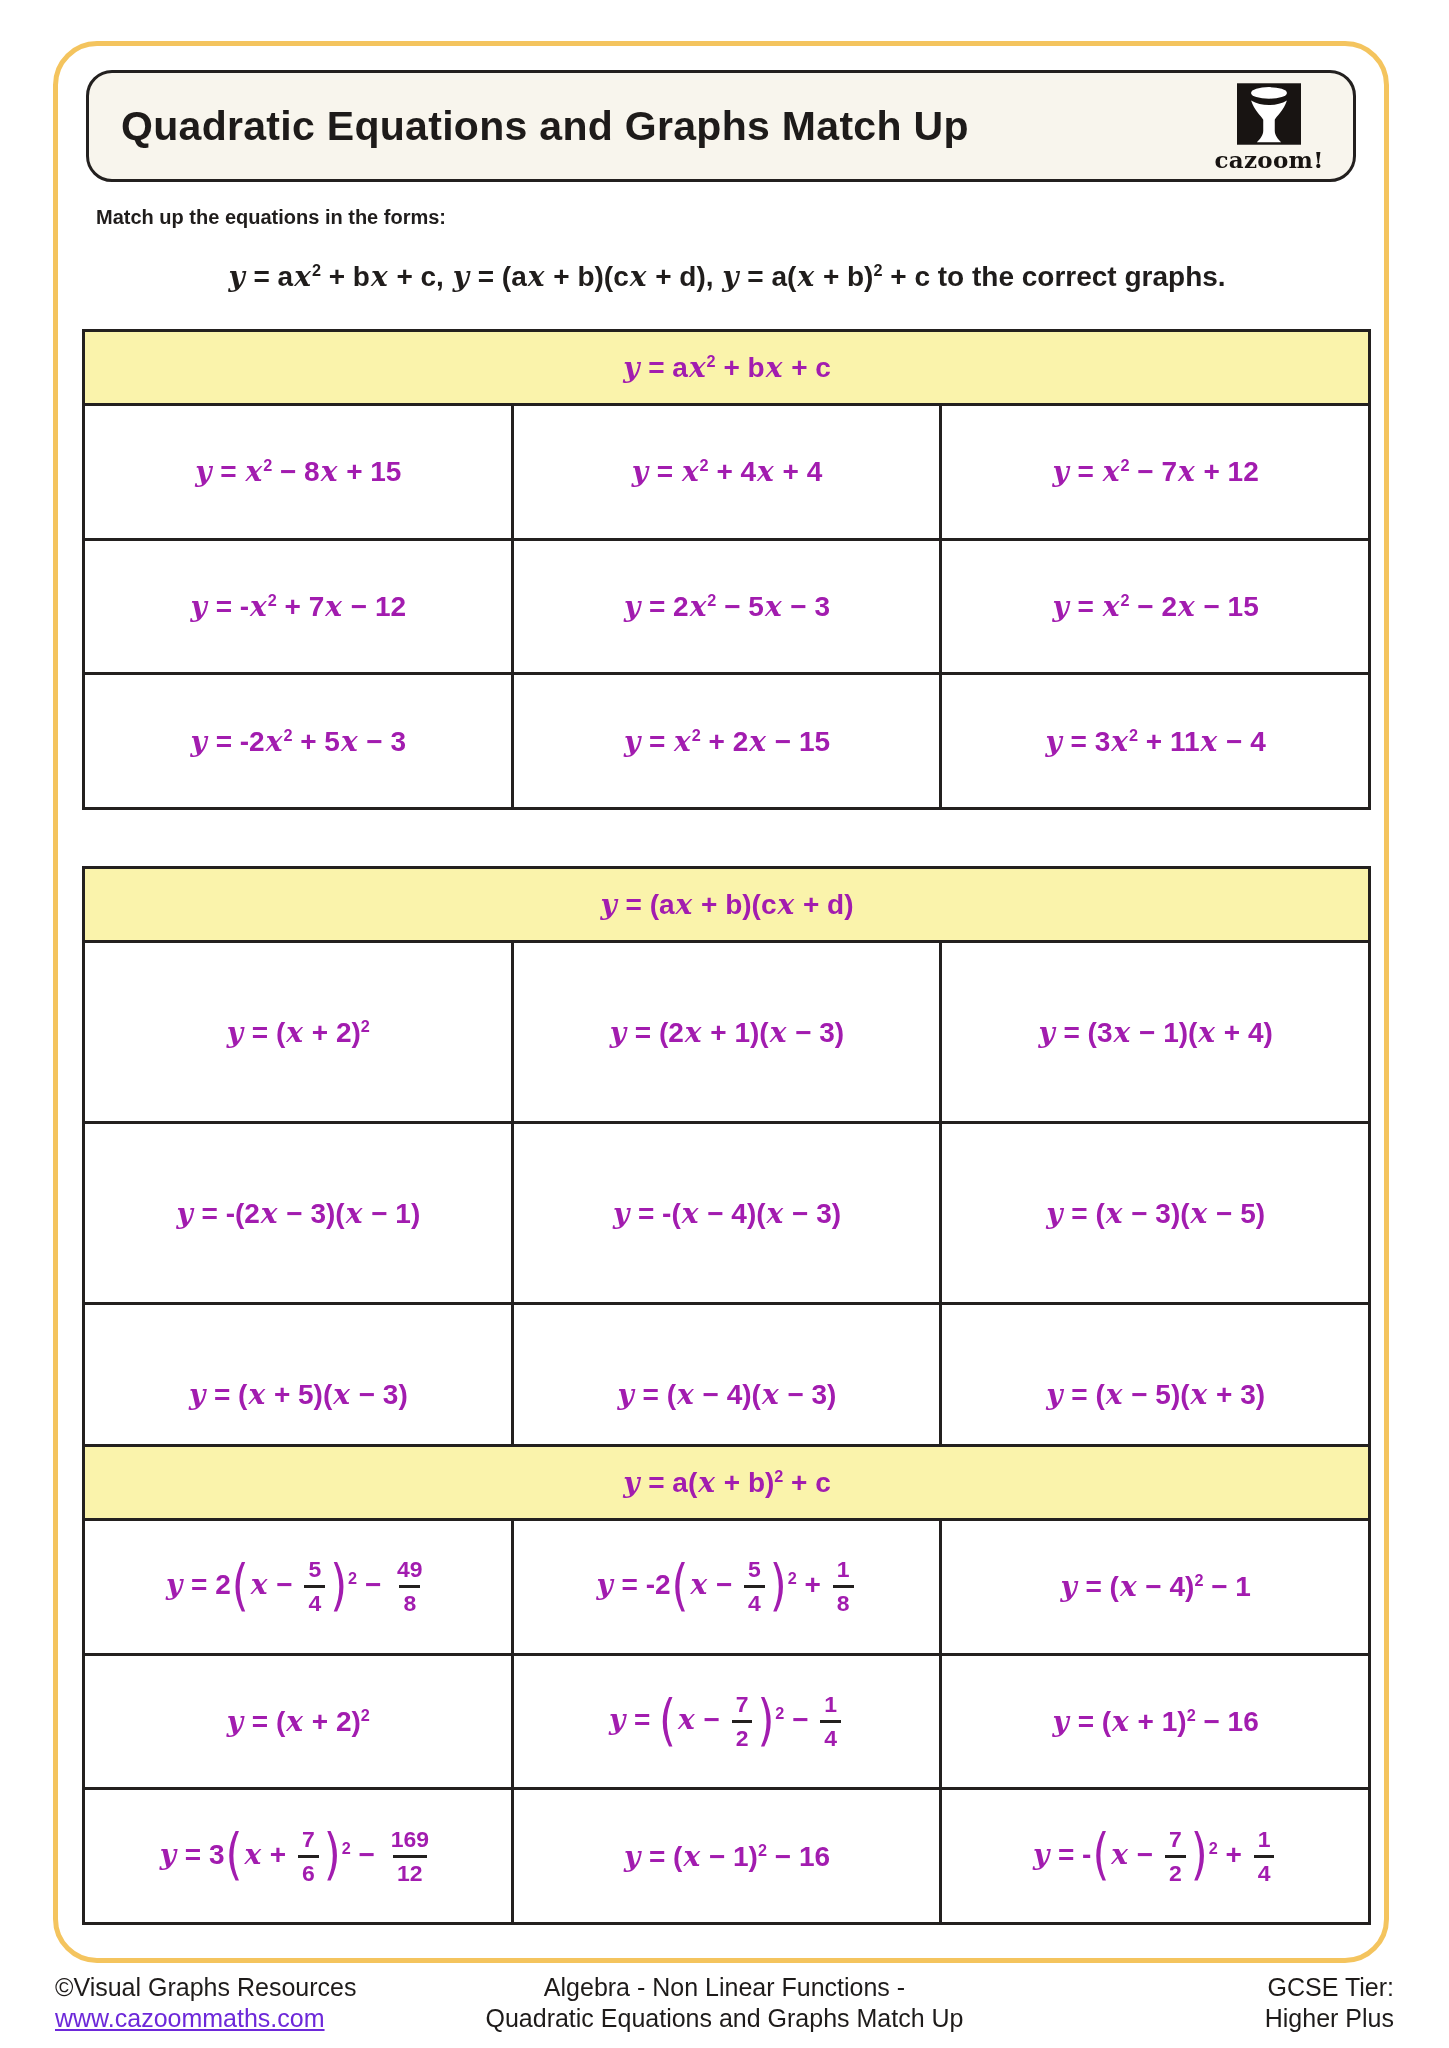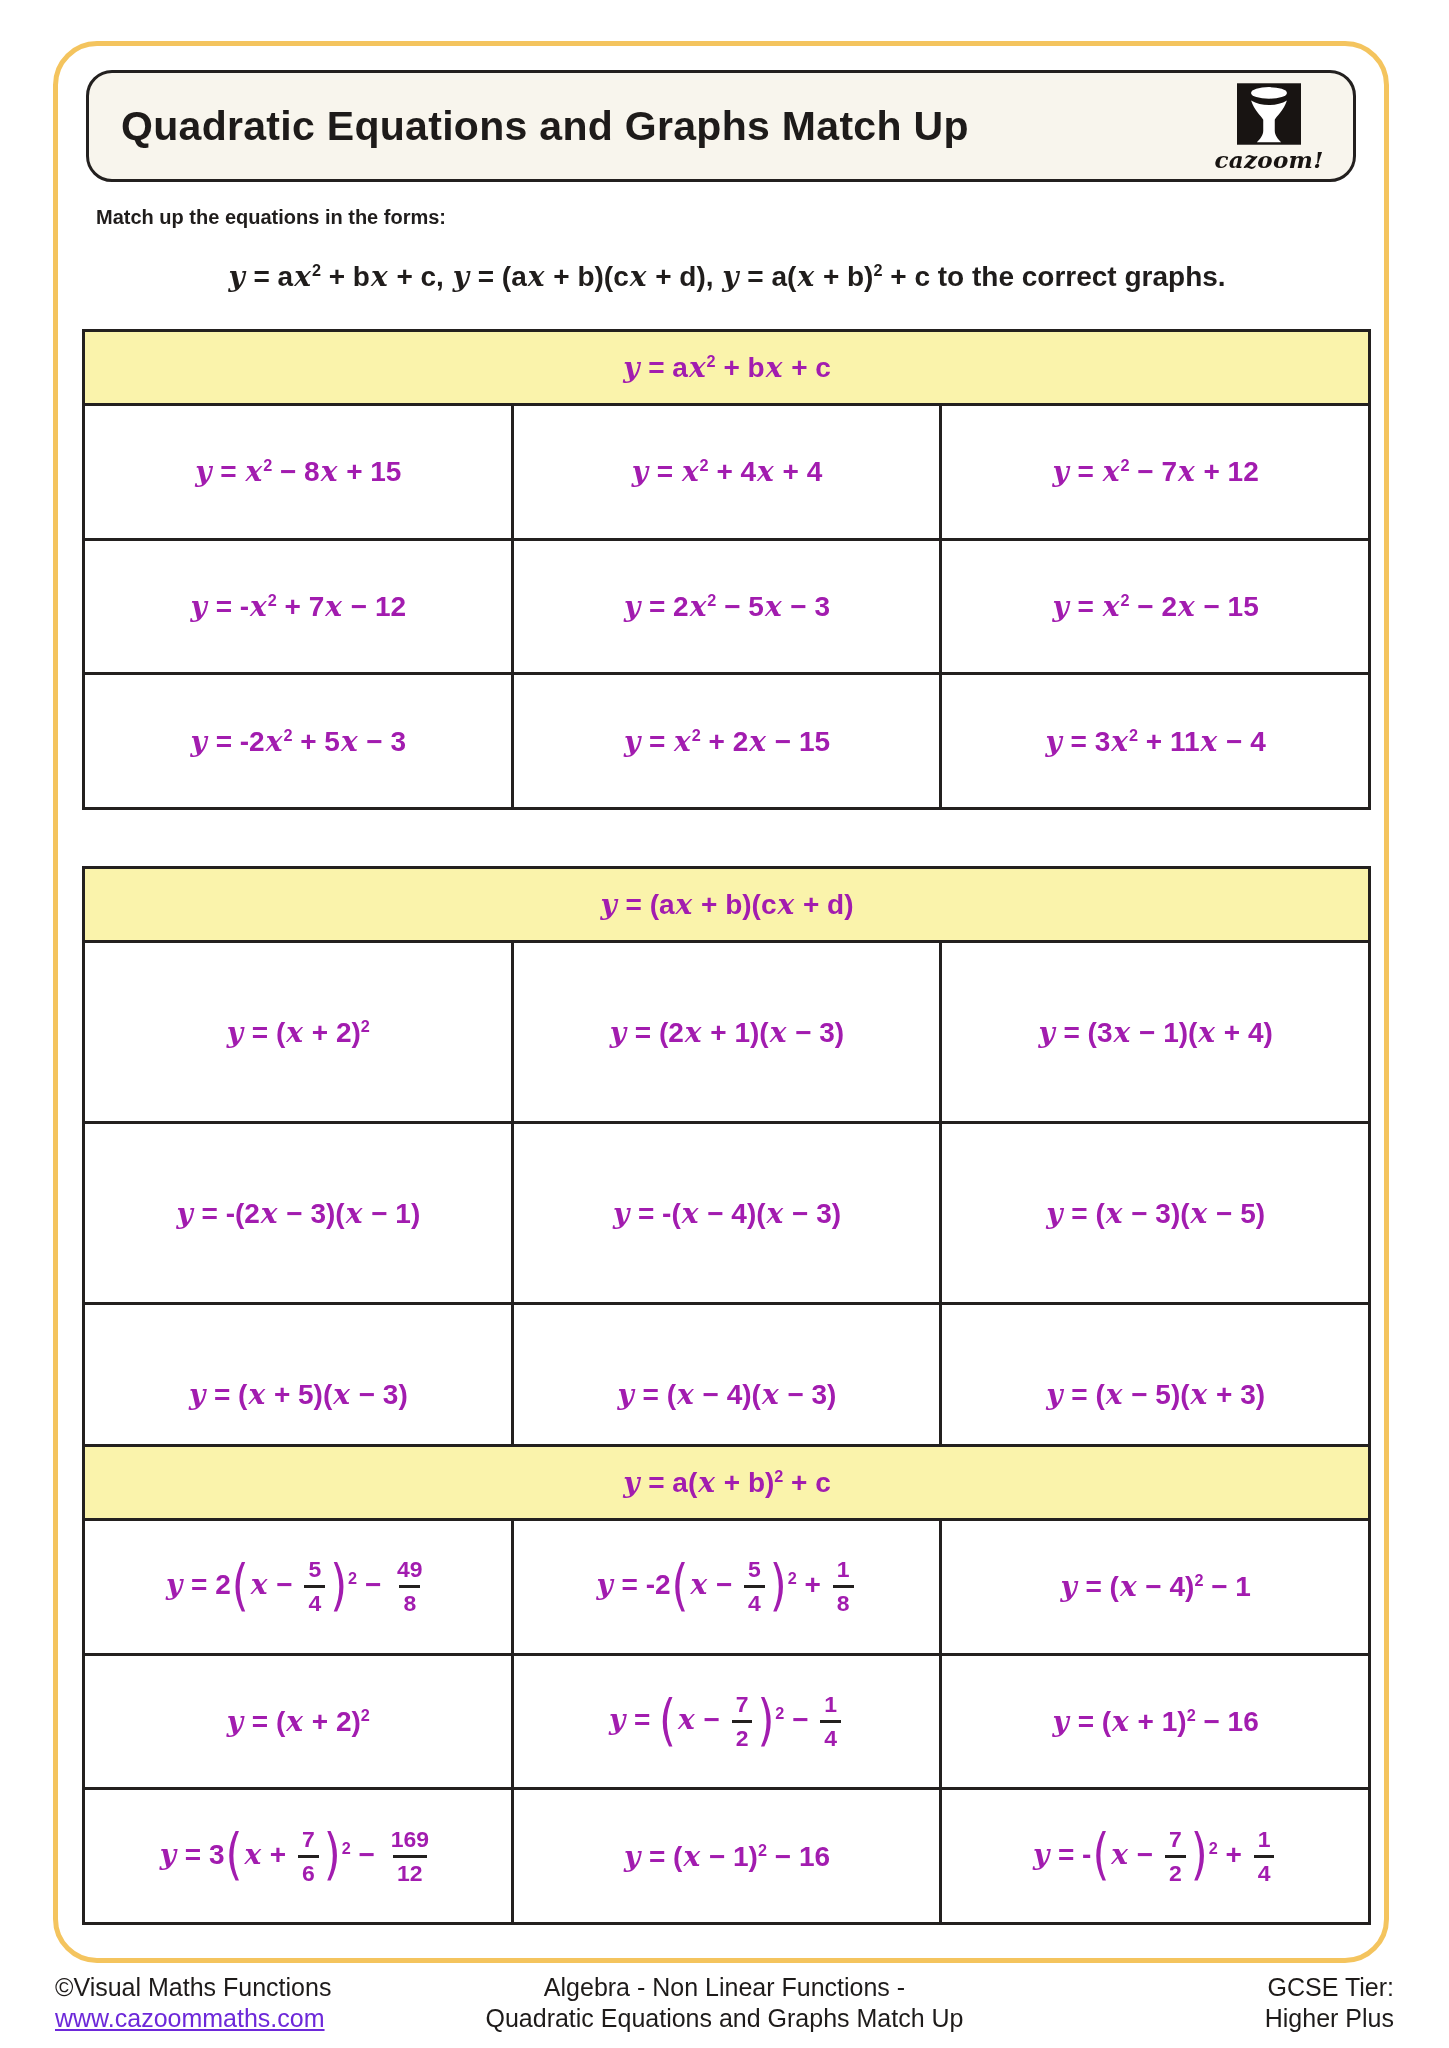--- a/index.html
+++ b/index.html
@@ -50,21 +50,20 @@
     line-height:1;
   }
   .logo svg { display:block; margin:0 auto; }
   .logo-text {
     font-family:"DejaVu Serif", serif;
     font-weight:bold;
     font-size:23px;
     margin-top:3px;
     letter-spacing:0.3px;
     color:#181412;
-    font-style:italic;
   }
   
   .instr1 {
     position:absolute;
     left:96px; top:206px;
     font-size:20px; font-weight:bold;
   }
   .instr2 {
     position:absolute;
     left:82px; top:260px; width:1289px;
@@ -267,21 +266,21 @@
             </span><span class="bigp">)</span><sup>2</sup> + <span class="frac">
               <span class="fn">1</span>
               <span class="fd">4</span>
             </span></td>
       </tr>
     </tbody>
   </table>
 
   <div class="footer">
     <div class="f-left">
-      <div>©Visual Maths Functions</div>
+      <div>©Visual Graphs Resources</div>
       <a>www.cazoommaths.com</a>
     </div>
     <div class="f-center">
       <div>Algebra - Non Linear Functions -</div>
       <div>Quadratic Equations and Graphs Match Up</div>
     </div>
     <div class="f-right">
       <div>GCSE Tier:</div>
       <div>Higher Plus</div>
     </div>

